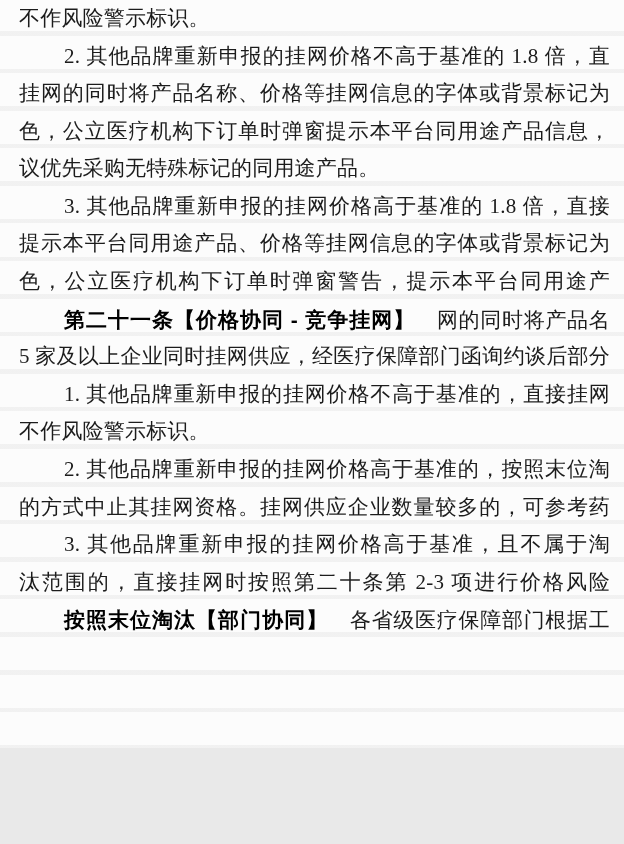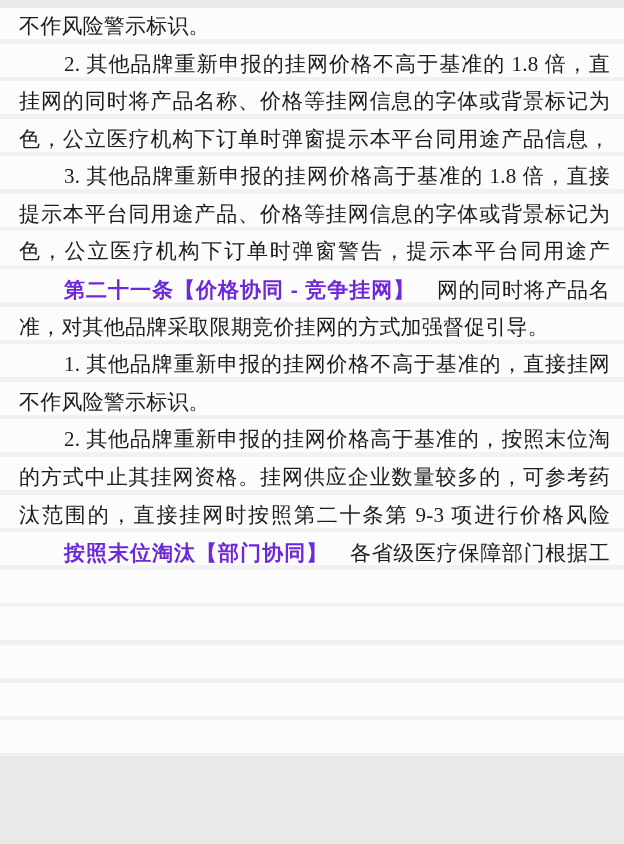--- a/index.html
+++ b/index.html
@@ -1,20 +1,20 @@
 <!DOCTYPE html>
 <html lang="zh"><head>
 <meta charset="utf-8">
 <style>
   html, body { margin: 0; padding: 0; background: #e9e9e9; }
   .page {
     position: relative;
     width: 624px;
     height: 748px;
-    margin: 8px auto;
+    margin: 0 auto;
     background: #fcfcfc;
     overflow: hidden;
     font-family: "Liberation Serif", "DejaVu Serif", serif;
   }
   
   .page::before {
     content: "";
     position: absolute;
     inset: 0;
     background: repeating-linear-gradient(
@@ -45,21 +45,21 @@
   }
   .line.ind { padding-left: 45px; }
   .line.j {
     text-align: justify;
     text-align-last: justify;
     -moz-text-align-last: justify;
   }
   .seg { font-weight: 400; }
   .seg.bold {
     font-weight: 700;
-    color: #6d28d9;
+    color: #000000;
     font-family: "Liberation Sans", "DejaVu Sans", sans-serif;
     letter-spacing: 0.5px;
   }
   
   .smudge {
     position: absolute;
     left: 519px;
     top: 839px;
     width: 28px;
     height: 4px;
@@ -74,26 +74,28 @@
 </style>
 </head>
 <body>
 
 <div class="page">
   <div class="doc">
       <div class="line"><span class="seg">不作风险警示标识。</span></div>
       <div class="line j ind"><span class="seg">2. 其他品牌重新申报的挂网价格不高于基准的 1.8 倍，直接</span></div>
       <div class="line j"><span class="seg">挂网的同时将产品名称、价格等挂网信息的字体或背景标记为黄</span></div>
       <div class="line j"><span class="seg">色，公立医疗机构下订单时弹窗提示本平台同用途产品信息，建</span></div>
+      <div class="line"><span class="seg">议优先采购无特殊标记的同用途产品。</span></div>
       <div class="line j ind"><span class="seg">3. 其他品牌重新申报的挂网价格高于基准的 1.8 倍，直接挂</span></div>
       <div class="line j"><span class="seg">提示本平台同用途产品、价格等挂网信息的字体或背景标记为红</span></div>
       <div class="line j"><span class="seg">色，公立医疗机构下订单时弹窗警告，提示本平台同用途产品，</span></div>
       <div class="line j ind"><span class="seg bold">第二十一条【价格协同 - 竞争挂网】</span><span class="seg">　网的同时将产品名称</span></div>
-      <div class="line"><span class="seg">准，对其他品牌采取限期竞价挂网的方式加强督促引导。</span></div>
+      <div class="line j"><span class="seg">5 家及以上企业同时挂网供应，经医疗保障部门函询约谈后部分</span></div>
       <div class="line j ind"><span class="seg">1. 其他品牌重新申报的挂网价格不高于基准的，直接挂网且</span></div>
       <div class="line"><span class="seg">不作风险警示标识。</span></div>
       <div class="line j ind"><span class="seg">2. 其他品牌重新申报的挂网价格高于基准的，按照末位淘汰</span></div>
       <div class="line j"><span class="seg">的方式中止其挂网资格。挂网供应企业数量较多的，可参考药品</span></div>
-      <div class="line j"><span class="seg">汰范围的，直接挂网时按照第二十条第 9-3 项进行价格风险</span></div>
+      <div class="line j ind"><span class="seg">3. 其他品牌重新申报的挂网价格高于基准，且不属于淘</span></div>
+      <div class="line j"><span class="seg">汰范围的，直接挂网时按照第二十条第 2-3 项进行价格风险</span></div>
       <div class="line j ind"><span class="seg bold">按照末位淘汰【部门协同】</span><span class="seg">　各省级医疗保障部门根据工作需</span></div>
     </div>
   <div class="smudge"></div>
 </div>
 
 </body></html>

